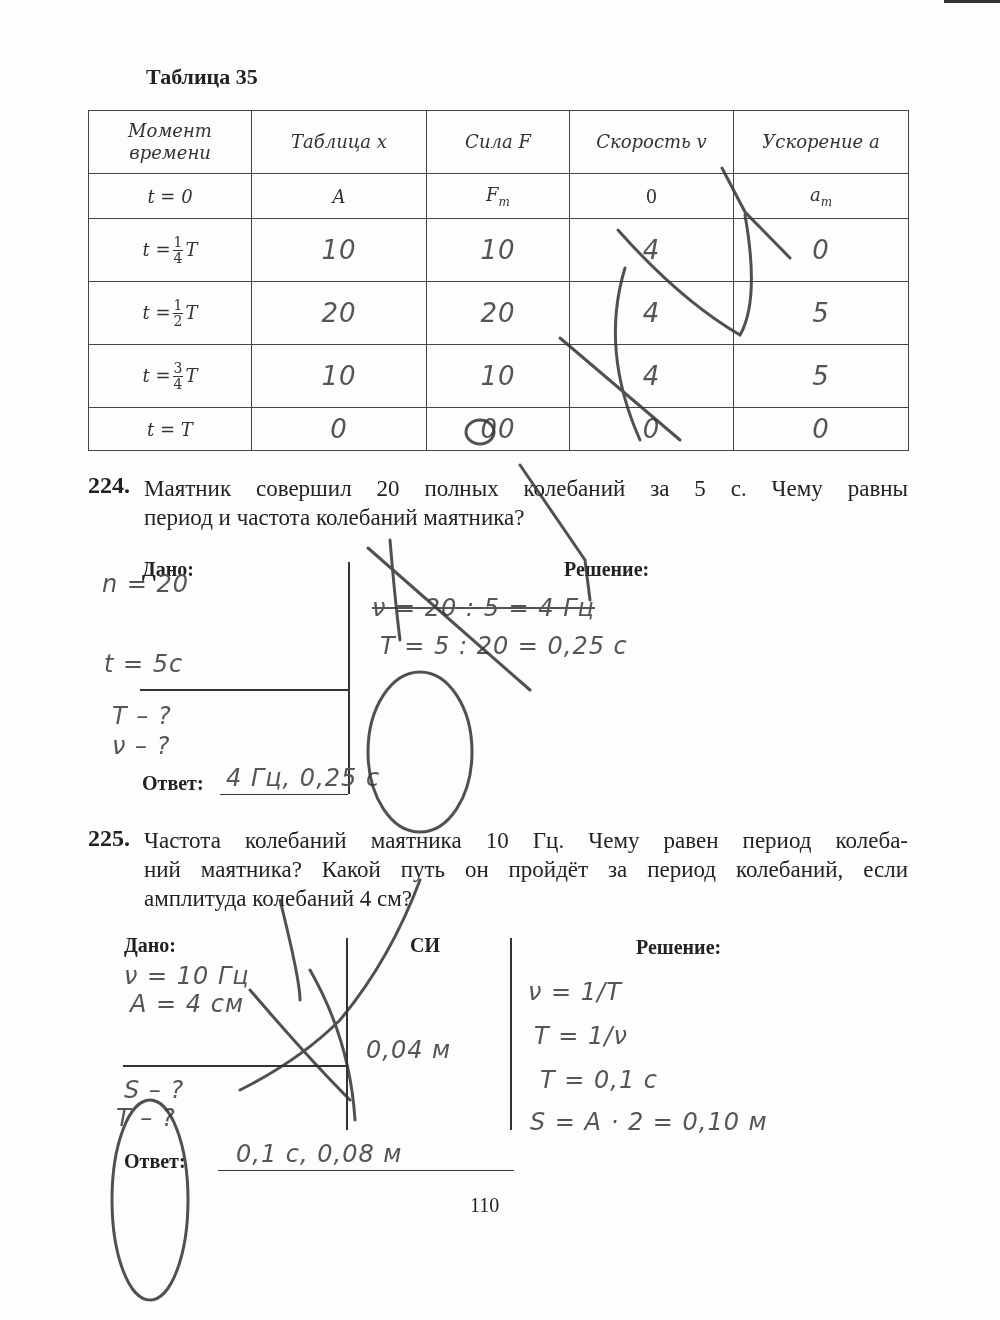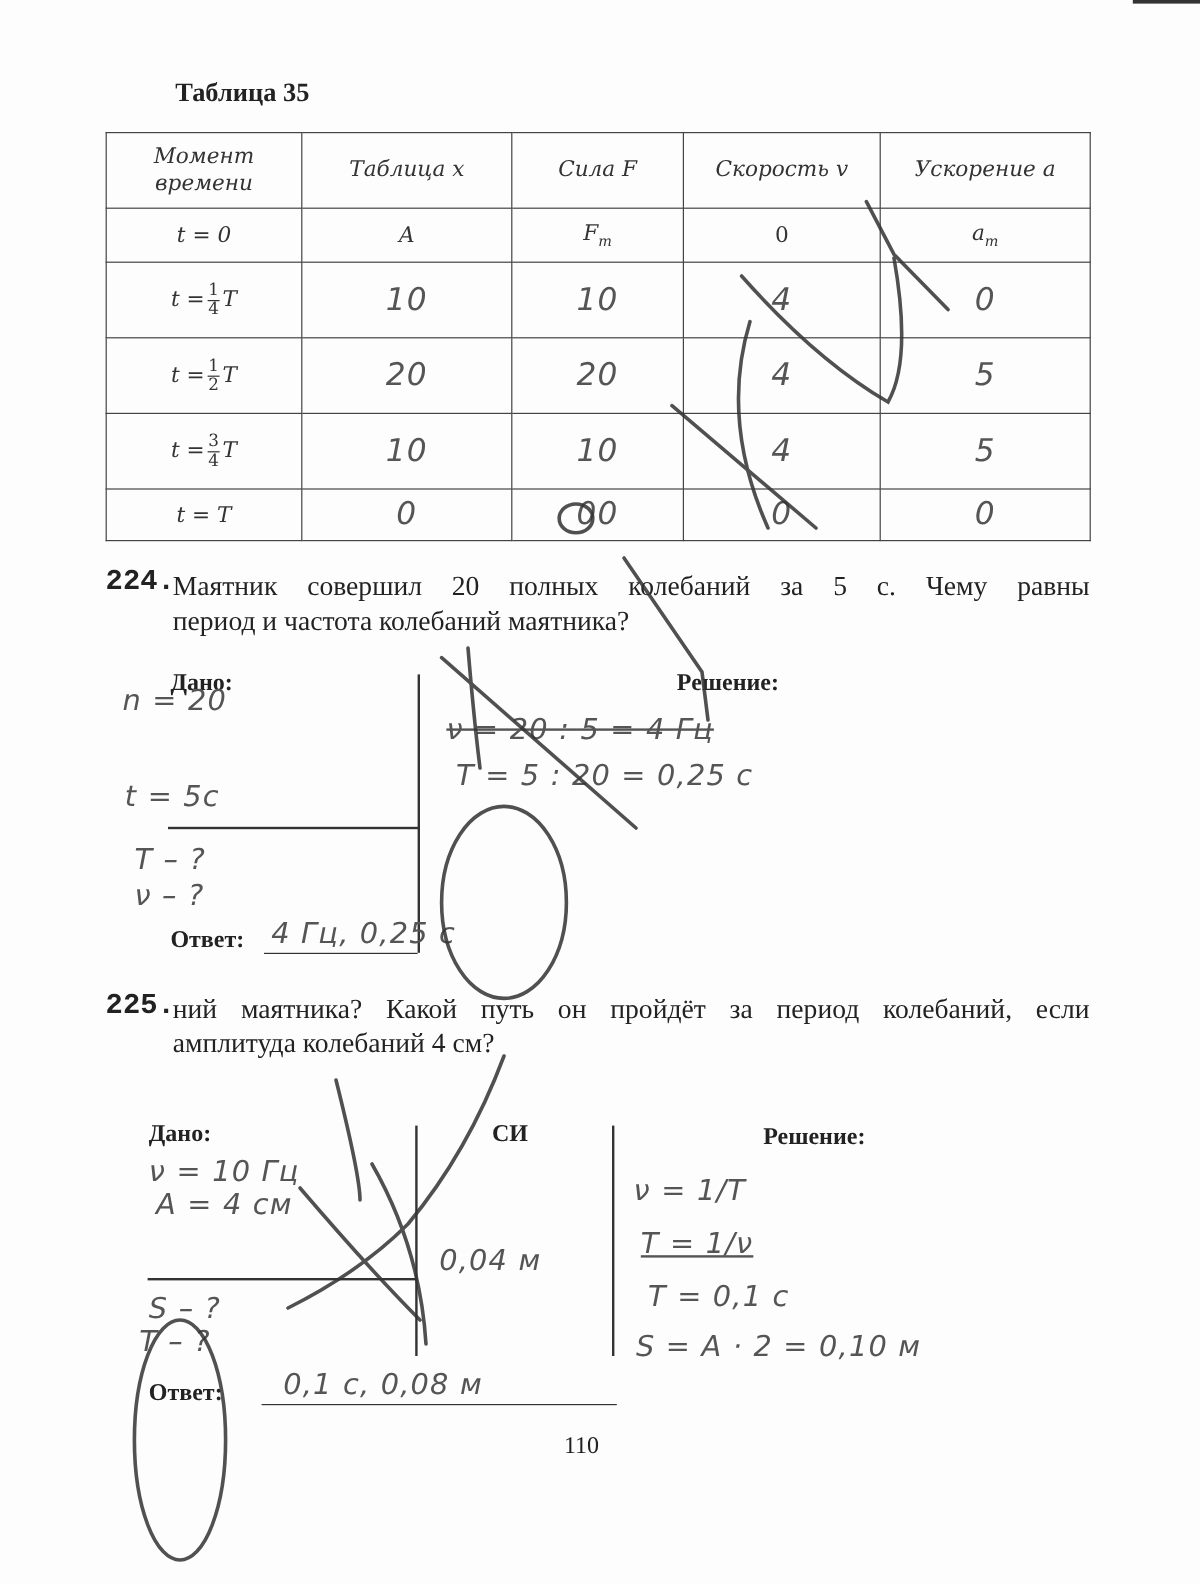--- a/index.html
+++ b/index.html
@@ -27,21 +27,21 @@
   .rowT td { height: 42px; }
   .frac { display: inline-flex; flex-direction: column; vertical-align: middle; font-style: normal; font-size: 14px; line-height: 15px; margin: 0 2px; }
   .frac .num { border-bottom: 1px solid #333; padding: 0 1px; }
   .hw {
     font-family: "DejaVu Sans", sans-serif; font-style: italic; color: #555;
     font-weight: 300; letter-spacing: 1px;
   }
   table.t43 td.hw { font-size: 26px; font-family: "DejaVu Sans", sans-serif; color: #555; }
   .sub { font-size: 12px; vertical-align: -5px; }
 
-  .prob-num { font-family: Liberation Mono, monospace; font-weight: bold; font-size: 24px; color: #222; }
+  .prob-num { font-family: Liberation Serif, serif; font-weight: bold; font-size: 24px; color: #222; }
   .prob-text { font-family: "Liberation Serif", serif; font-size: 23px; line-height: 29px; color: #222; text-align: justify; }
   .label-bold { font-family: "Liberation Serif", serif; font-weight: bold; font-size: 20px; color: #222; }
   .vline { background: #333; width: 1.5px; }
   .hline { background: #333; height: 1.5px; }
   .hand { font-family: "DejaVu Sans", sans-serif; font-style: italic; color: #555; font-size: 24px; letter-spacing: 1px; }
   .page-num { font-family: "Liberation Serif", serif; font-size: 20px; color: #222; }
   svg.scribble { position: absolute; left: 0; top: 0; pointer-events: none; }
 </style>
 </head>
 <body>
@@ -134,39 +134,40 @@
 
 <div class="abs hand" style="left:372px; top:594px; text-decoration:line-through;">ν = 20 : 5 = 4 Гц</div>
 <div class="abs hand" style="left:380px; top:632px;">T = 5 : 20 = 0,25 c</div>
 
 <div class="abs label-bold" style="left:142px; top:772px;">Ответ:</div>
 <div class="abs hline" style="left:220px; top:794px; width:128px; height:1px;"></div>
 <div class="abs hand" style="left:226px; top:764px;">4 Гц, 0,25 c</div>
 
 <div class="abs prob-num" style="left:88px; top:825px;">225.</div>
 <div class="abs prob-text" style="left:144px; top:826px; width:764px;">
+  <div style="text-align-last:justify">Частота колебаний маятника 10 Гц. Чему равен период колеба-</div>
   <div style="text-align-last:justify">ний маятника? Какой путь он пройдёт за период колебаний, если</div>
   <div>амплитуда колебаний 4 см?</div>
 </div>
 
 <div class="abs label-bold" style="left:124px; top:934px;">Дано:</div>
 <div class="abs label-bold" style="left:410px; top:934px;">СИ</div>
 <div class="abs label-bold" style="left:636px; top:936px;">Решение:</div>
 <div class="abs vline" style="left:346px; top:938px; height:192px;"></div>
 <div class="abs vline" style="left:510px; top:938px; height:192px;"></div>
 <div class="abs hline" style="left:123px; top:1065px; width:224px;"></div>
 
 <div class="abs hand" style="left:124px; top:962px;">ν = 10 Гц</div>
 <div class="abs hand" style="left:130px; top:990px;">A = 4 см</div>
 <div class="abs hand" style="left:366px; top:1036px;">0,04 м</div>
 <div class="abs hand" style="left:124px; top:1076px;">S – ?</div>
 <div class="abs hand" style="left:116px; top:1104px;">T – ?</div>
 
 <div class="abs hand" style="left:528px; top:978px;">ν = 1/T</div>
-<div class="abs hand" style="left:534px; top:1022px;text-decoration:underline;">T = 1/ν</div>
+<div class="abs hand" style="left:534px; top:1022px;">T = 1/ν</div>
 <div class="abs hand" style="left:540px; top:1066px;text-align:right;">T = 0,1 c</div>
 <div class="abs hand" style="left:530px; top:1108px;">S = A · 2 = 0,10 м</div>
 
 <div class="abs label-bold" style="left:124px; top:1150px;">Ответ:</div>
 <div class="abs hline" style="left:218px; top:1170px; width:296px; height:1px;"></div>
 <div class="abs hand" style="left:236px; top:1140px;">0,1 c, 0,08 м</div>
 
 <div class="abs page-num" style="left:470px; top:1194px;">110</div>
 
 <svg class="scribble" width="1000" height="1320">

